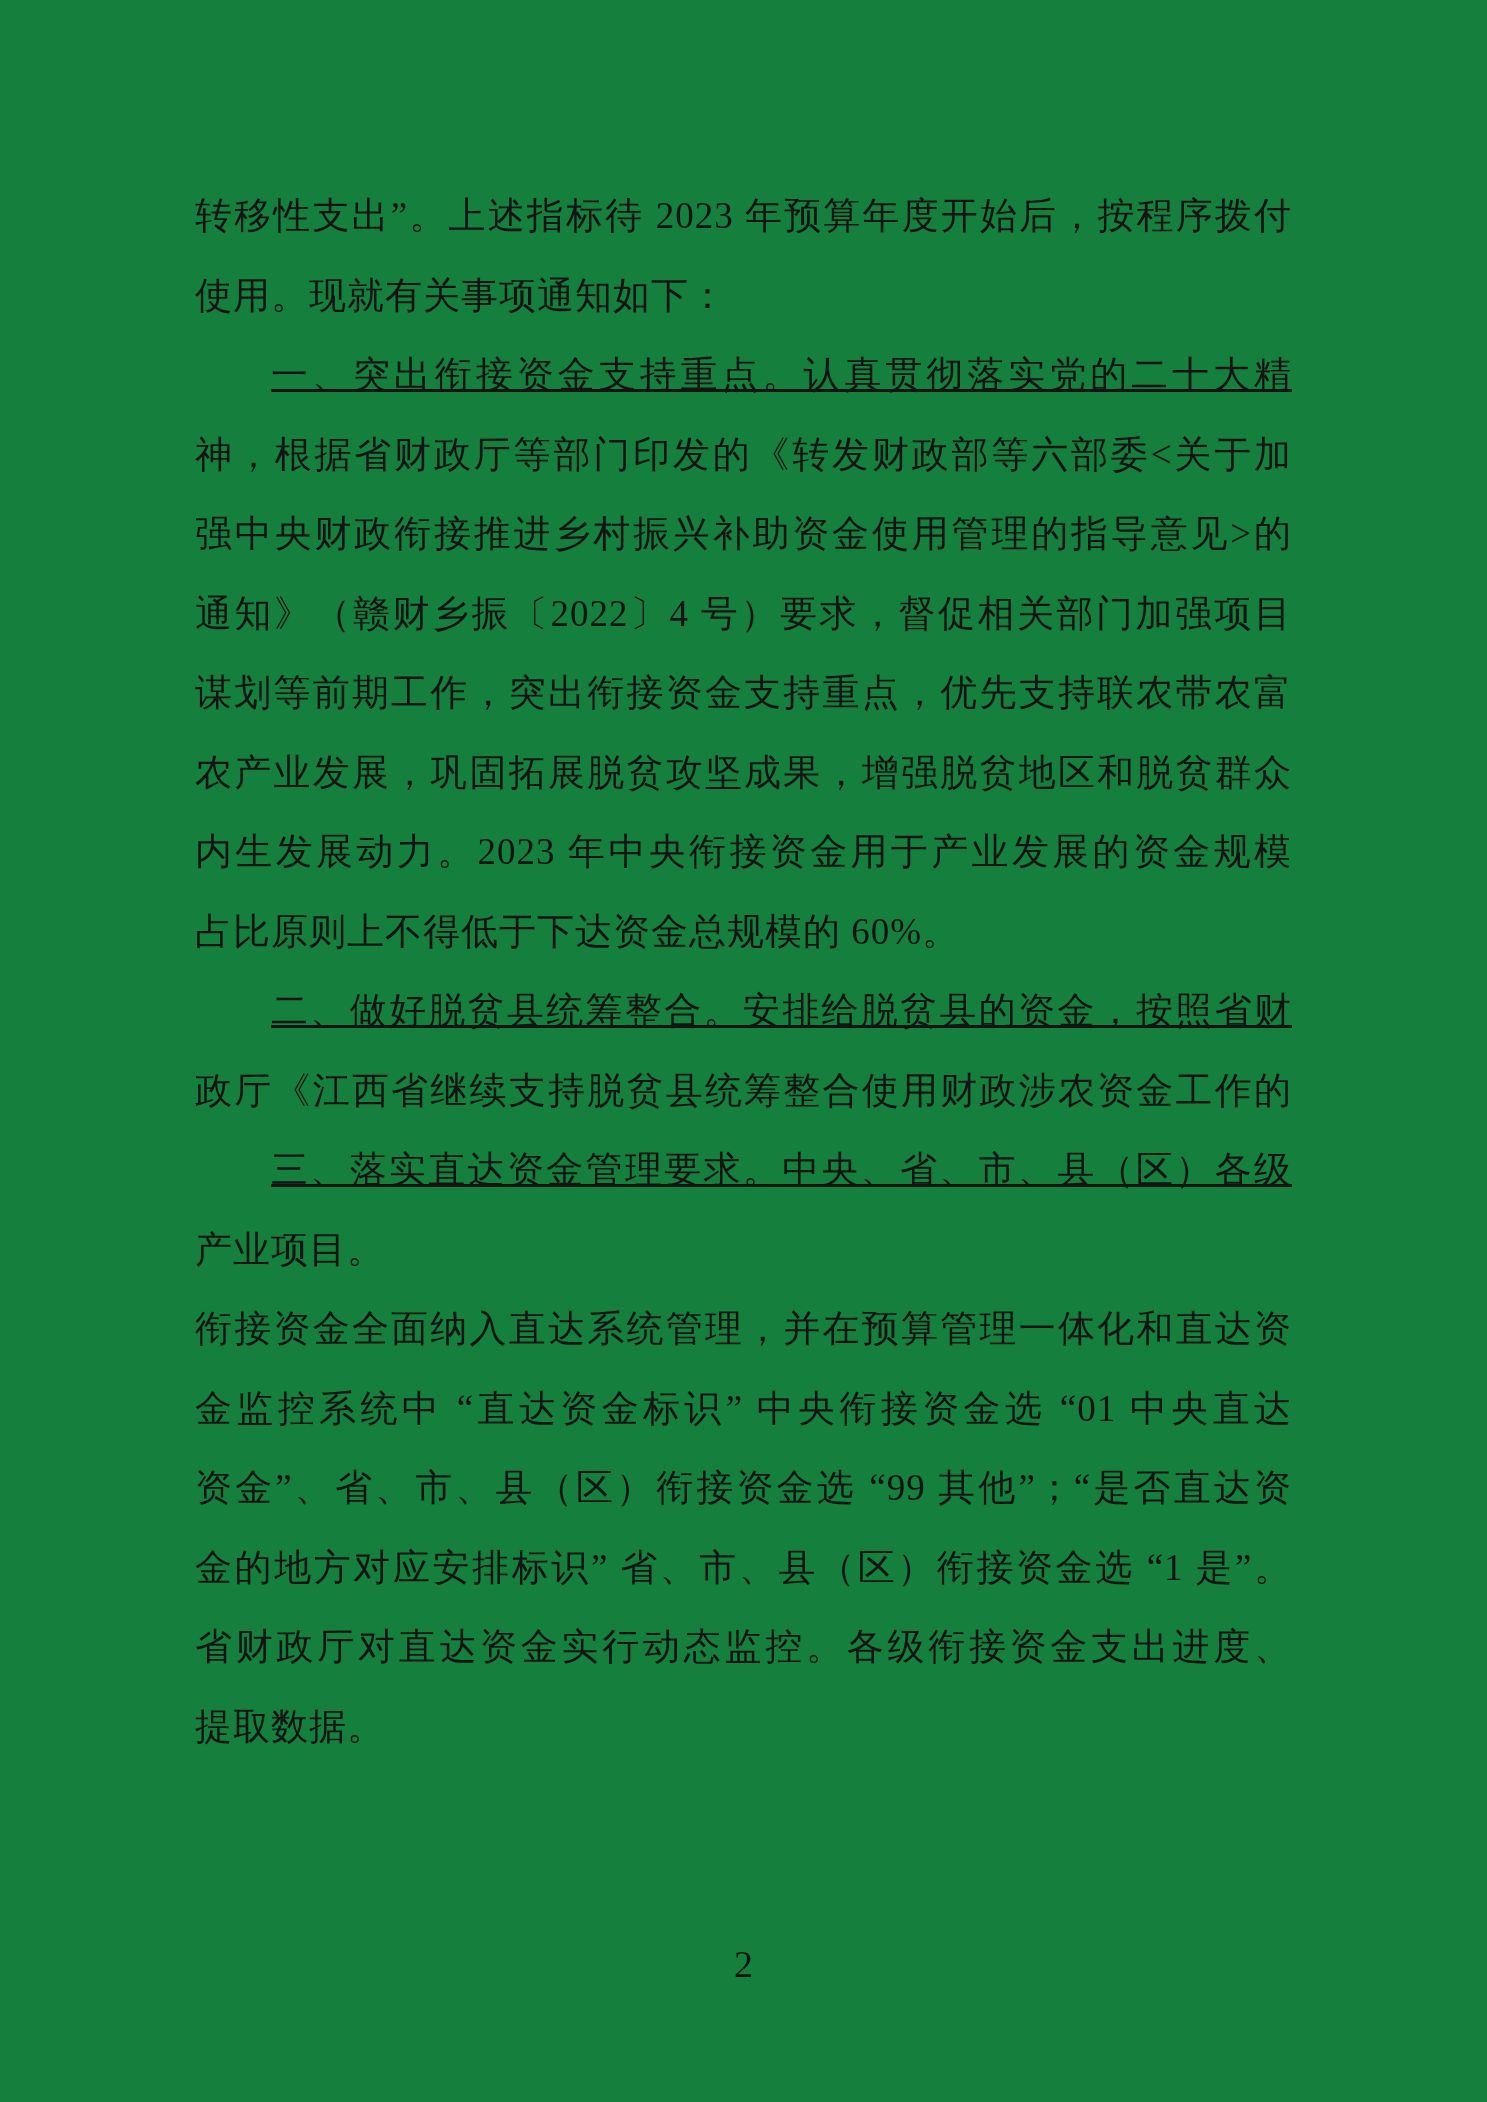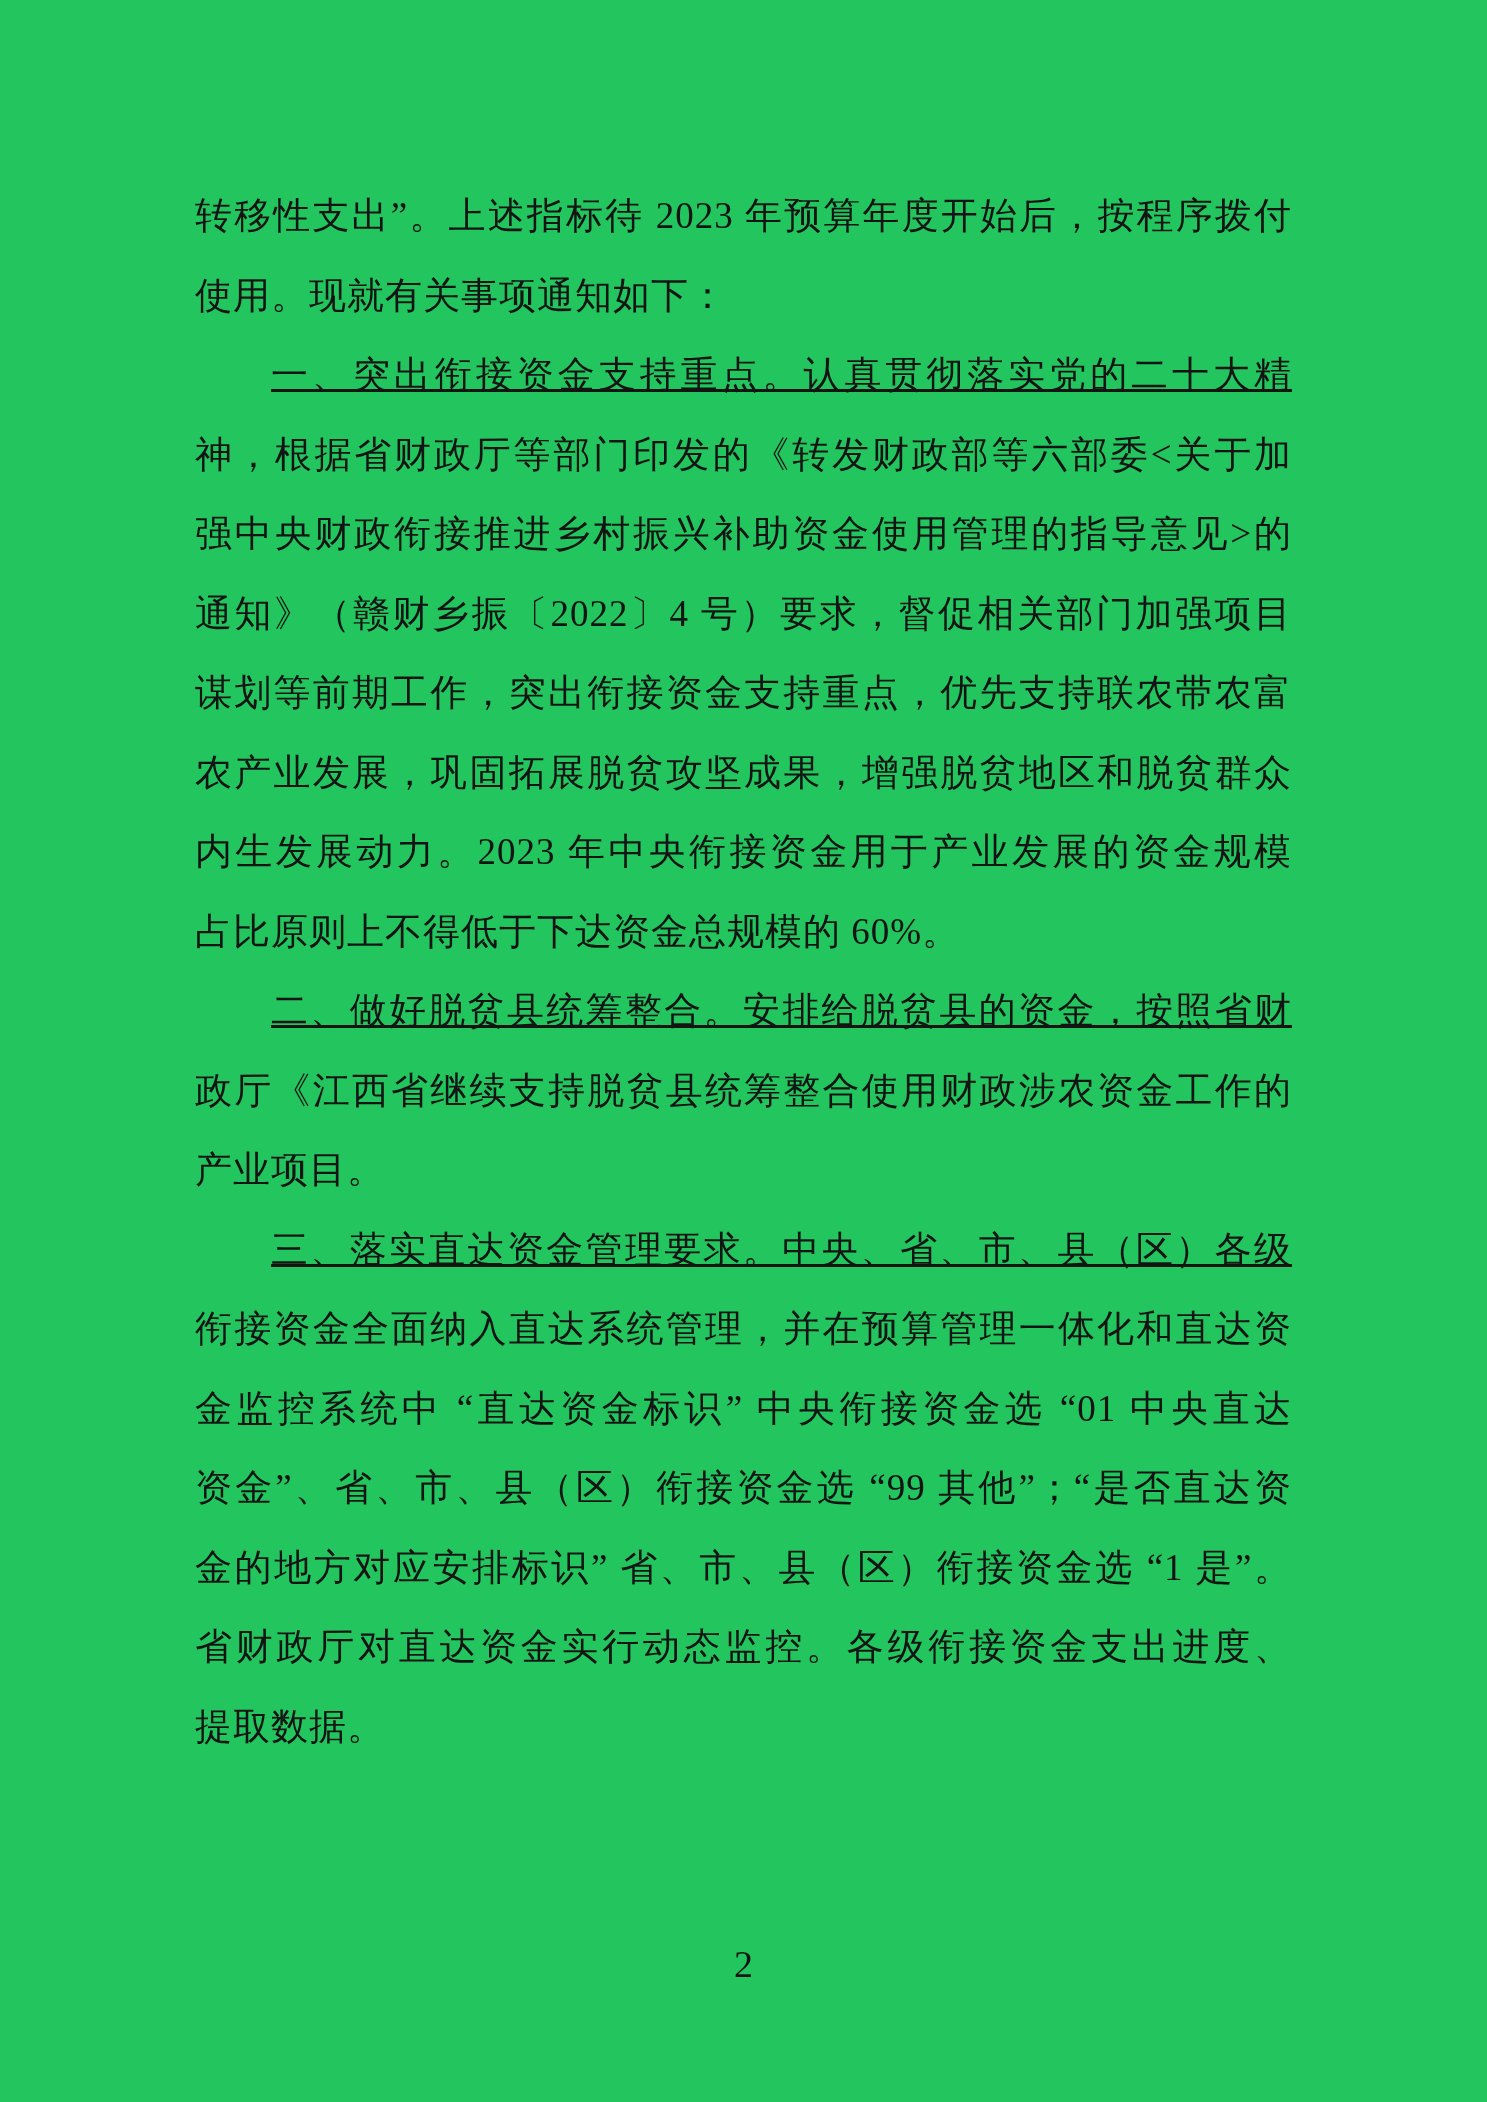--- a/index.html
+++ b/index.html
@@ -11,21 +11,21 @@
     width: 1487px;
     height: 2102px;
     position: relative;
     font-family: "Liberation Serif", "DejaVu Serif", serif;
   }
   .page {
     position: absolute;
     left: 0; top: 0;
     width: 1487px;
     height: 2102px;
-    background: #22c55e;
+    background: #15803d;
     overflow: hidden;
   }
   .text-body {
     position: absolute;
     left: 195px;
     top: 176px;
     width: 1097px;
     color: #141414;
   }
   .line {
@@ -64,22 +64,22 @@
     <div class="line indent">一、突出衔接资金支持重点。认真贯彻落实党的二十大精</div>
     <div class="line">神，根据省财政厅等部门印发的《转发财政部等六部委&lt;关于加</div>
     <div class="line">强中央财政衔接推进乡村振兴补助资金使用管理的指导意见&gt;的</div>
     <div class="line">通知》（赣财乡振〔2022〕4 号）要求，督促相关部门加强项目</div>
     <div class="line">谋划等前期工作，突出衔接资金支持重点，优先支持联农带农富</div>
     <div class="line">农产业发展，巩固拓展脱贫攻坚成果，增强脱贫地区和脱贫群众</div>
     <div class="line">内生发展动力。2023 年中央衔接资金用于产业发展的资金规模</div>
     <div class="line para-end">占比原则上不得低于下达资金总规模的 60%。</div>
     <div class="line indent">二、做好脱贫县统筹整合。安排给脱贫县的资金，按照省财</div>
     <div class="line">政厅《江西省继续支持脱贫县统筹整合使用财政涉农资金工作的</div>
+    <div class="line indent">三、落实直达资金管理要求。中央、省、市、县（区）各级</div>
     <div class="line para-end">产业项目。</div>
-    <div class="line indent">三、落实直达资金管理要求。中央、省、市、县（区）各级</div>
     <div class="line">衔接资金全面纳入直达系统管理，并在预算管理一体化和直达资</div>
     <div class="line">金监控系统中 “直达资金标识” 中央衔接资金选 “01 中央直达</div>
     <div class="line">资金”、省、市、县（区）衔接资金选 “99 其他”；“是否直达资</div>
     <div class="line">金的地方对应安排标识” 省、市、县（区）衔接资金选 “1 是”。</div>
     <div class="line">省财政厅对直达资金实行动态监控。各级衔接资金支出进度、市、</div>
     <div class="line para-end">提取数据。</div>
   </div>
   <div class="page-footer">2</div>
 </div>
 

